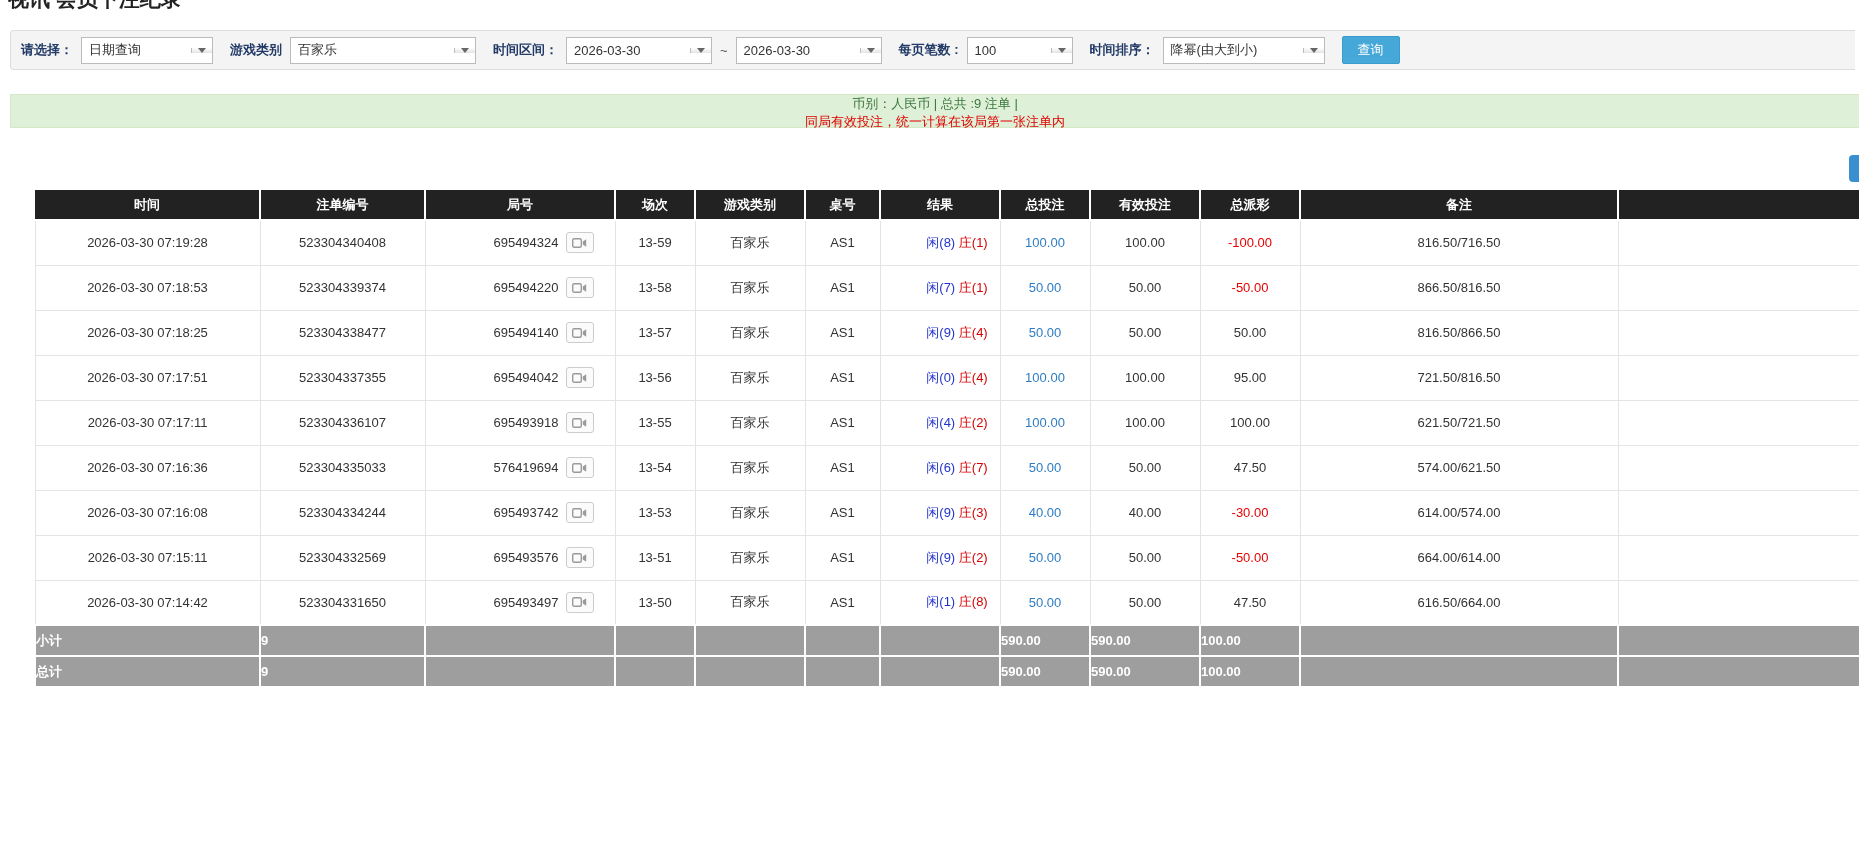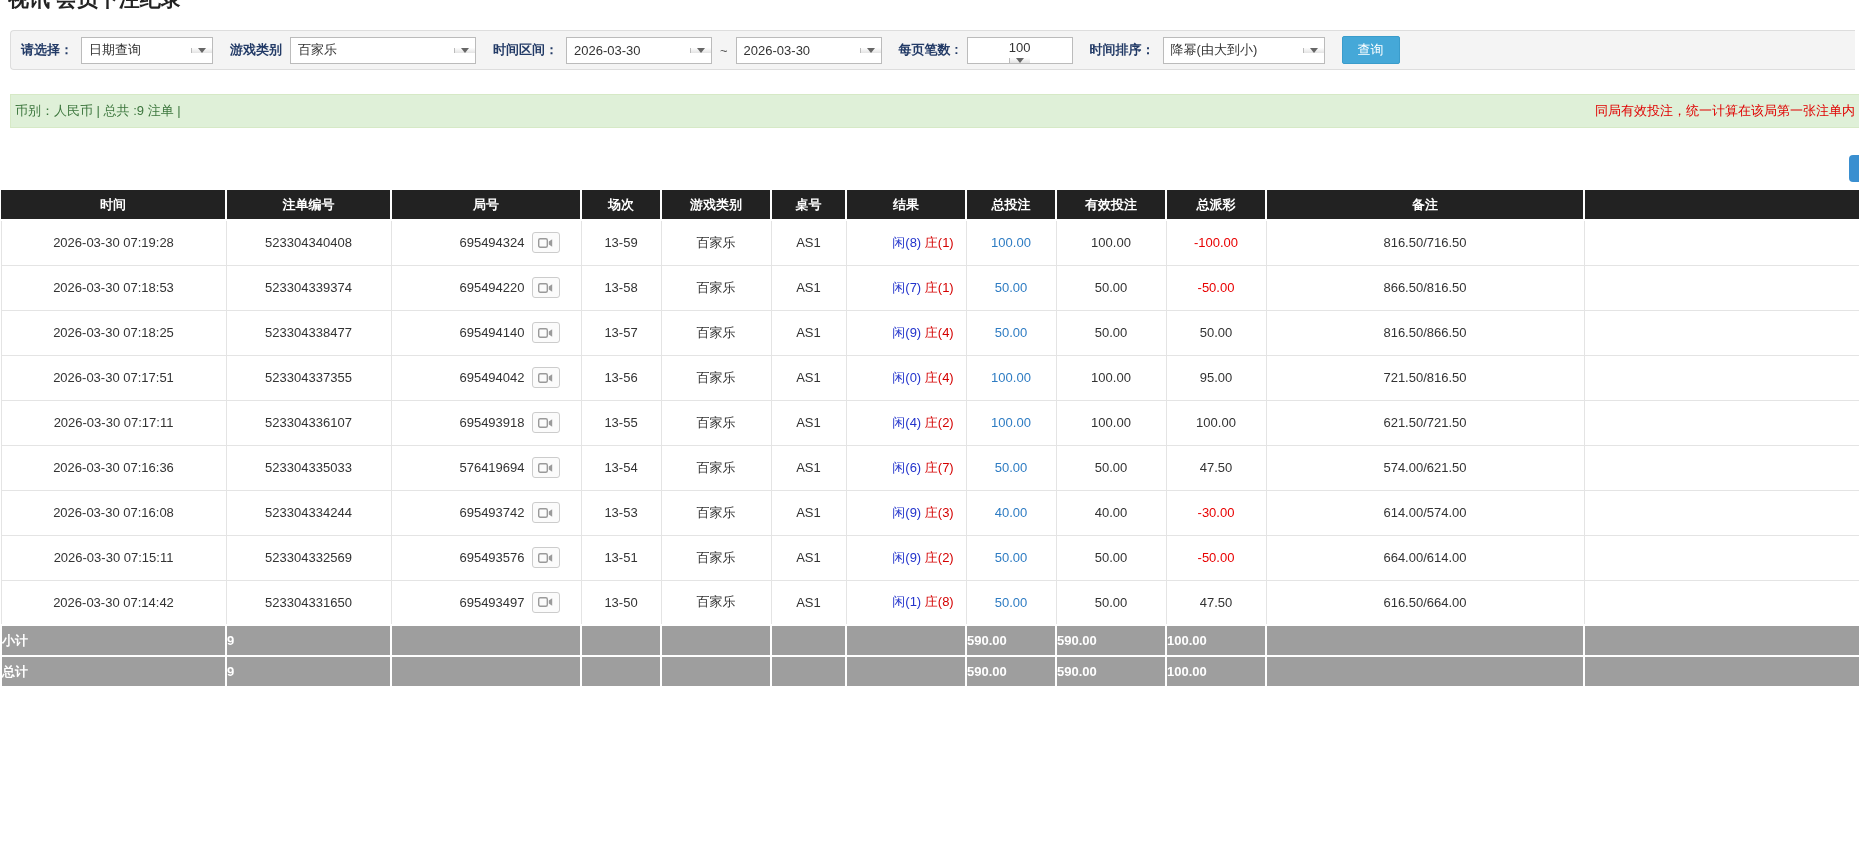--- a/index.html
+++ b/index.html
@@ -40,48 +40,48 @@
     width: 21px; border-left: 1px solid #bbb;
     background: linear-gradient(#fdfdfd, #e4e4e4);
     display: flex; align-items: center; justify-content: center; cursor: pointer;
   }
   .caret {
     display: block; width: 0; height: 0;
     border-left: 4px solid transparent; border-right: 4px solid transparent;
     border-top: 5px solid #666;
   }
   .w130 { width: 132px; } .w185 { width: 186px; } .w145 { width: 146px; }
-  .w105 { width: 106px; flex-direction: column; } .w160 { width: 162px; }
+  .w105 { width: 106px; } .w160 { width: 162px; }
   .tilde { margin: 0 3px; color: #555; }
   .search-btn {
     height: 28px; padding: 0 15px; border-radius: 2px; cursor: pointer;
     background: var(--search-button, #45a8d8); border: 1px solid #3a9ccb;
     color: #fff; font-size: 13px; font-family: inherit;
   }
 
   
   .summary-bar {
     margin: 24px 0 0 10px; height: 34px;
     background: var(--summary-bg, #dff0d8); border: 1px solid var(--summary-border, #d6e9c6); border-right: none;
     display: flex; align-items: center; justify-content: space-between;
-    padding: 0 4px; font-size: 13px;
+    padding: 0 22px; font-size: 13px; flex-direction: column;
   }
   .summary-left { color: var(--summary-text, #3c763d); }
   .summary-right { color: var(--notice-red, #e00000); font-family: Liberation Mono, monospace; }
 
   
   .page-btn {
     position: absolute; left: 1849px; top: 155px; width: 32px; height: 27px;
     background: var(--pagination-blue, #3a8fd0); border-radius: 4px 0 0 4px;
     color: #fff; font-size: 13px; display: flex; align-items: center; justify-content: center;
     cursor: pointer;
   }
 
   
-  .table-wrap { margin-top: 62px; width: 1859px; overflow: hidden; }
+  .table-wrap { margin-top: 62px; width: 1859px; overflow: hidden; padding-left: 34px; }
   table { border-collapse: collapse; table-layout: fixed; width: 2000px; font-size: 13px; }
   thead th {
     background: var(--header-bg, #222); color: #fff; font-weight: bold;
     height: 30px; text-align: center;
     border-right: 2px solid #fff; border-bottom: 2px solid #fff;
   }
   tbody td {
     background: #fff; border: 1px solid #e4e4e4; height: 45px;
     text-align: center; color: #333; vertical-align: middle;
   }

